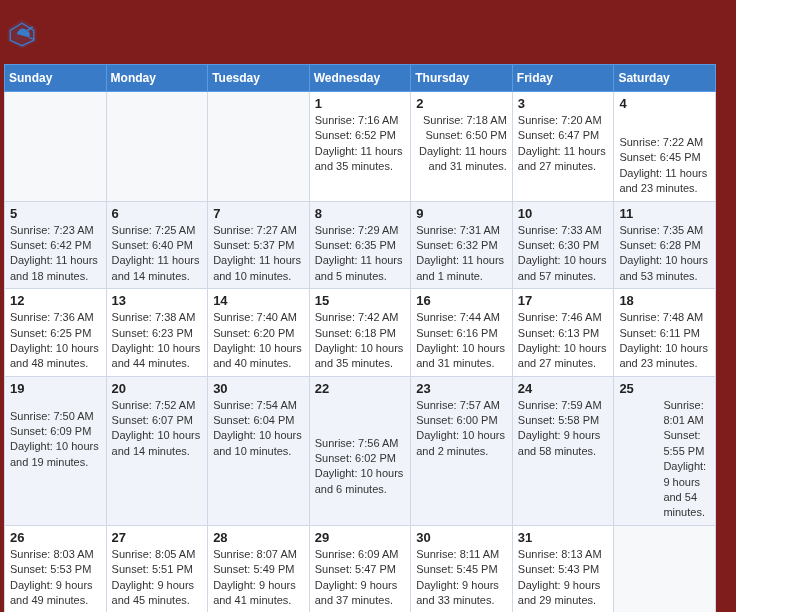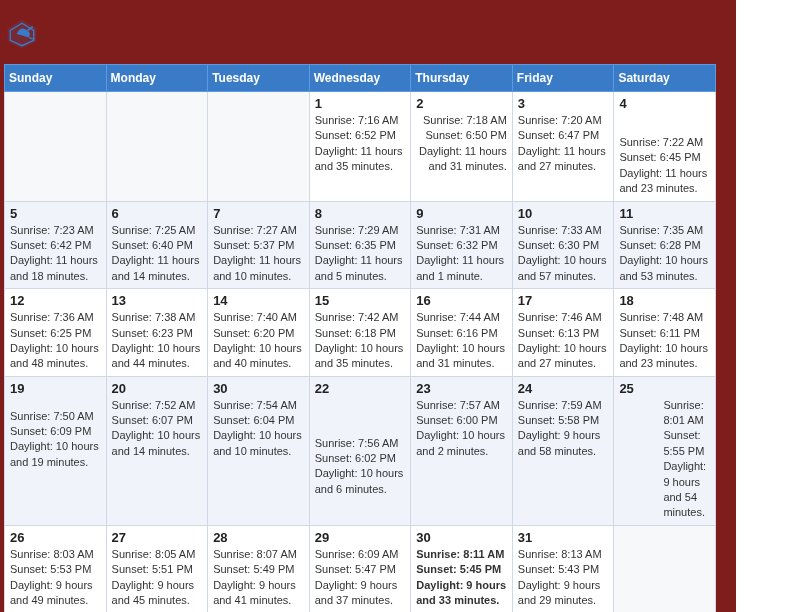--- a/index.html
+++ b/index.html
@@ -338,21 +338,21 @@
           </td>
           <td>
             <div class="day-num">29</div>
             <div class="day-info" style="white-space: pre-line;">Sunrise: 6:09 AM
 Sunset: 5:47 PM
 Daylight: 9 hours
 and 37 minutes.</div>
           </td>
           <td>
             <div class="day-num">30</div>
-            <div class="day-info" style="white-space: pre-line; font-weight: bold;">Sunrise: 8:11 AM
+            <div class="day-info" style="white-space: pre-line;">Sunrise: 8:11 AM
 Sunset: 5:45 PM
 Daylight: 9 hours
 and 33 minutes.</div>
           </td>
           <td>
             <div class="day-num">31</div>
             <div class="day-info" style="white-space: pre-line;">Sunrise: 8:13 AM
 Sunset: 5:43 PM
 Daylight: 9 hours
 and 29 minutes.</div>

